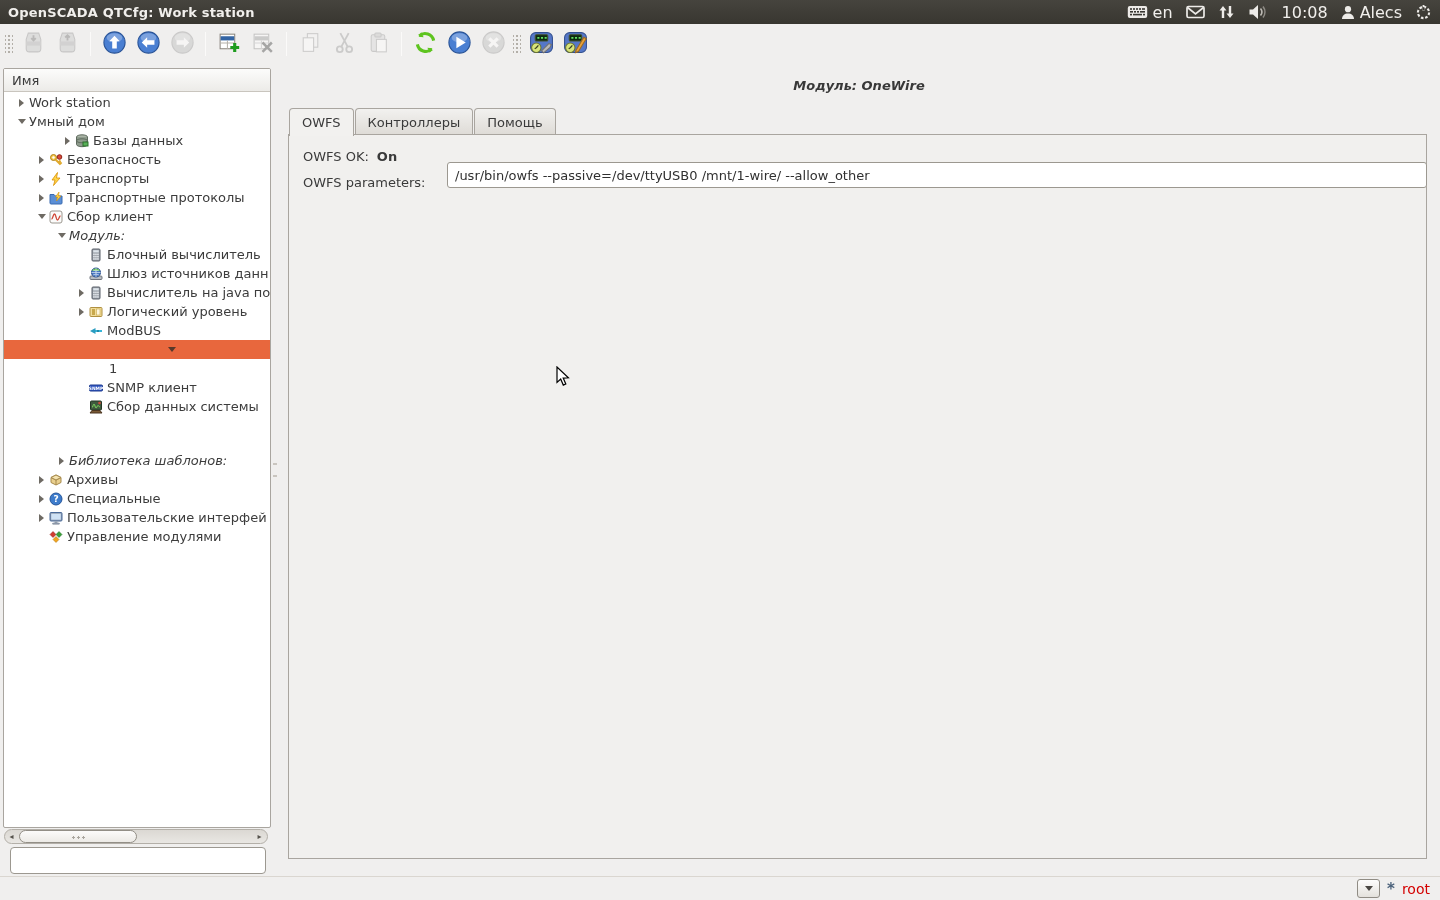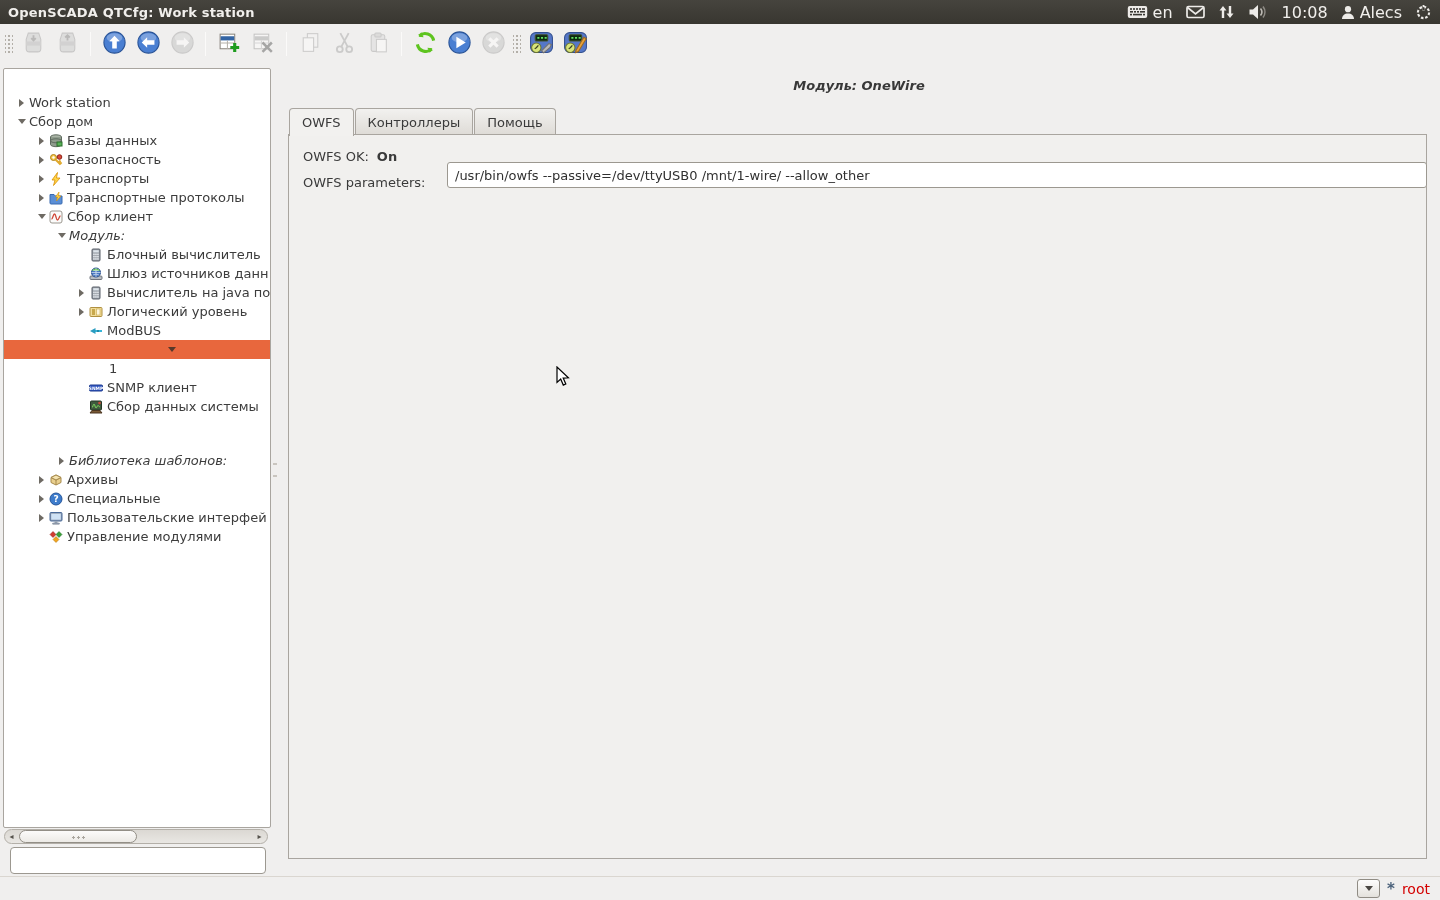--- a/index.html
+++ b/index.html
@@ -283,30 +283,33 @@
           <rect x="6" y="4.5" width="12" height="6" rx="1" fill="#0d2b10" stroke="#44522f"></rect>
           <path d="M8 7.5h2M11.5 7.5h2M15 7.5h2" stroke="#63e063" stroke-width="1.6"></path>
           <circle cx="7" cy="17" r="4.5" fill="#d7e47a" stroke="#6b7430"></circle>
           <path d="M7 17l2-2.2M7 17l-1.5 1" stroke="#3a3f22" stroke-width="1.2" fill="none"></path>
           <path d="M12.5 19.5L20 7l2.3 1.4-7.5 12.3-2.8 1z" fill="#e8a23c" stroke="#9c6a1e"></path>
         </svg></span>
     </button>
   </div>
 
 <div class="tree-panel">
+  <div class="tree-header">
+    <span>Имя</span>
+  </div>
   <div class="tree-body" id="tree">
       <div class="trow" style="padding-left: 10px;">
         <span class="exp collapsed"></span>
         <span class="tlabel">Work station</span>
       </div>
       <div class="trow" style="padding-left: 10px;">
         <span class="exp expanded"></span>
-        <span class="tlabel">Сбор дом</span>
-      </div>
-      <div class="trow" style="padding-left: 30px;">
+        <span class="tlabel">Умный дом</span>
+      </div>
+      <div class="trow" style="padding-left: 12px; margin-left: 44px;">
         <span class="exp collapsed"></span>
         <span class="ticon">
           <svg viewBox="0 0 14 14">
             <ellipse cx="7" cy="3" rx="5.5" ry="2.2" fill="#aab4a6" stroke="#5f6b5f"></ellipse>
             <path d="M1.5 3v7.5c0 1.2 2.5 2.2 5.5 2.2s5.5-1 5.5-2.2V3" fill="#8f9c8d" stroke="#5f6b5f"></path>
             <ellipse cx="7" cy="6.8" rx="5.5" ry="2" fill="none" stroke="#5f6b5f"></ellipse>
             <rect x="8" y="8" width="5" height="4" fill="#58b158" stroke="#2d702d"></rect>
           </svg>
         </span>
         <span class="tlabel">Базы данных</span>

